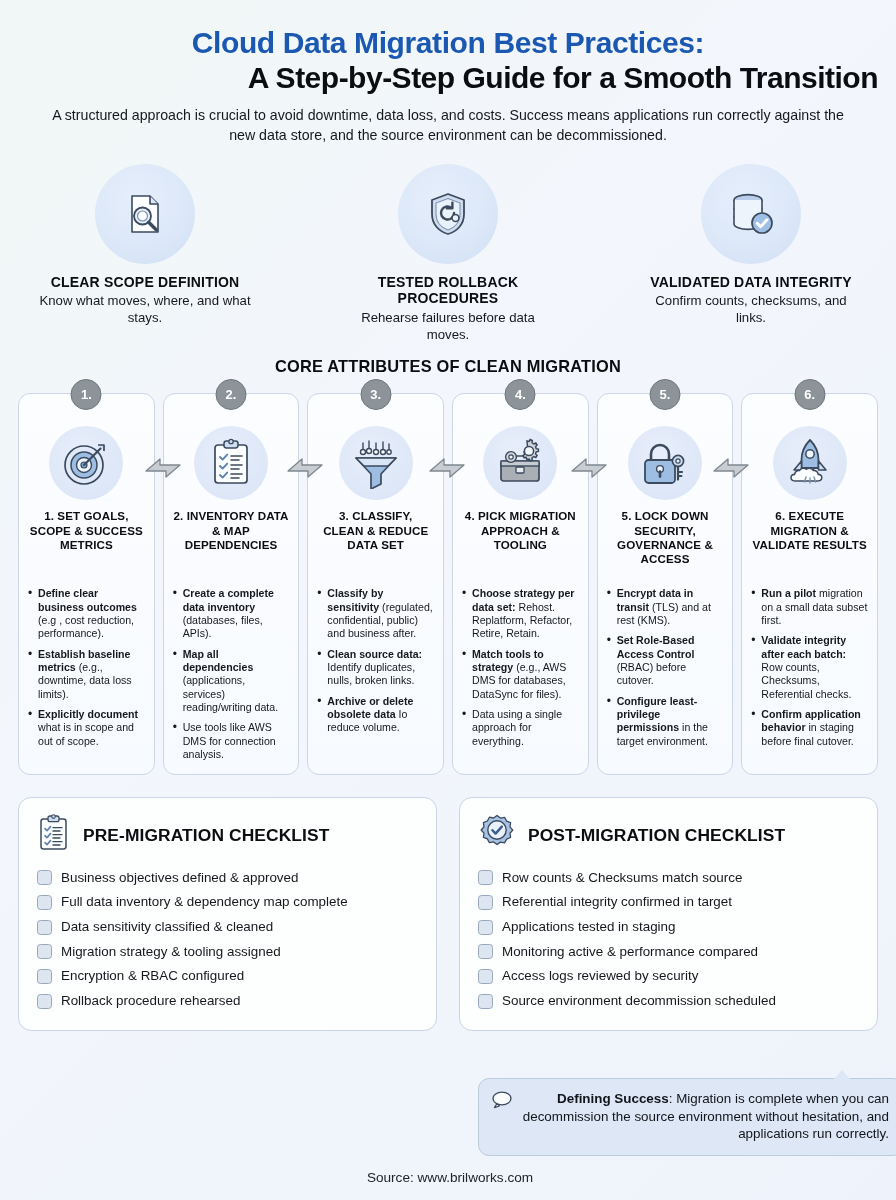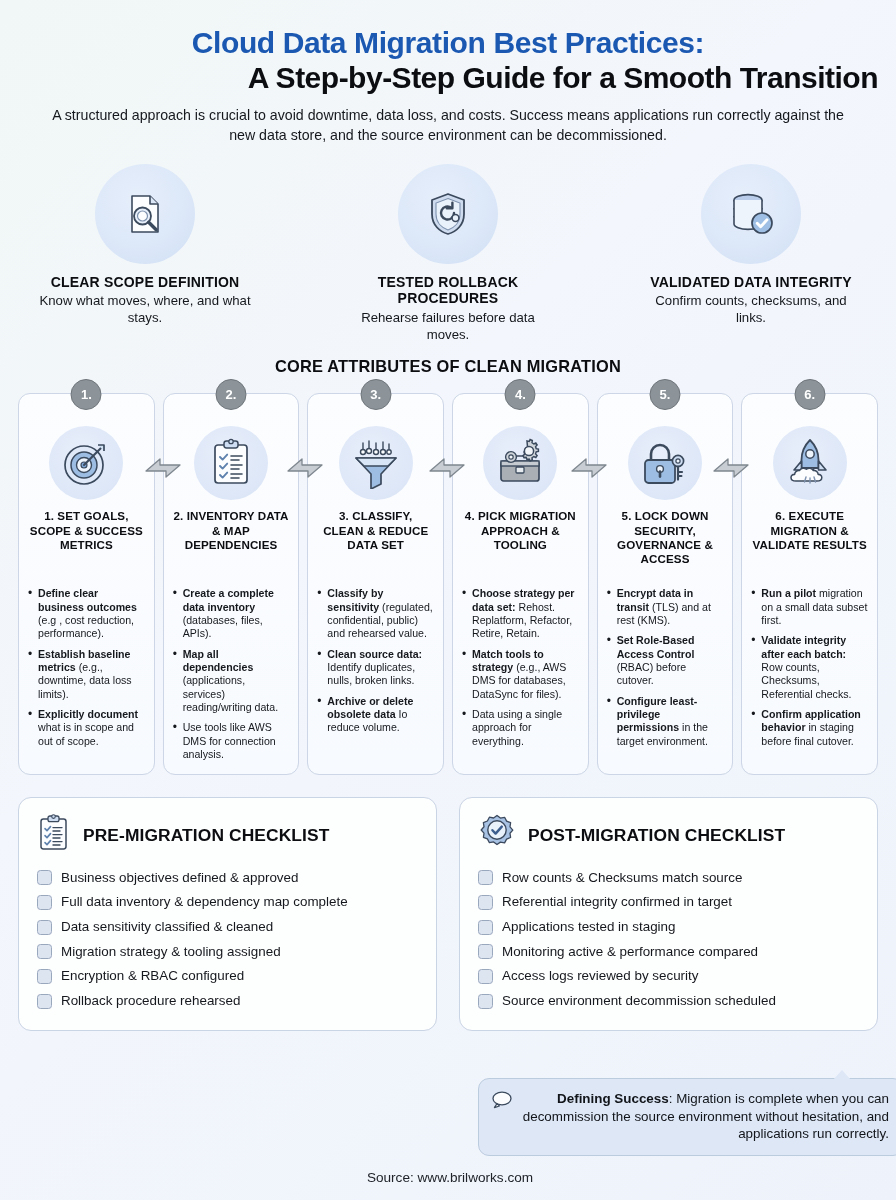--- a/index.html
+++ b/index.html
@@ -294,21 +294,21 @@
             <circle cx="26" cy="15" r="2.5"></circle>
               <circle cx="33" cy="15" r="2.5"></circle>
             <circle cx="39" cy="15" r="2.2"></circle>
           </g>
           <path d="M6 21h40L31 37v10l-10 5V37z" fill="#9dbde3" stroke="#3c4a5e" stroke-width="1.7" stroke-linejoin="round"></path>
           <path d="M6 21h40l-8 8H14z" fill="#d7e5f6" stroke="#3c4a5e" stroke-width="1.5" stroke-linejoin="round"></path>
         </svg>
       </div>
       <div class="step-title">3. CLASSIFY, CLEAN &amp; REDUCE DATA SET</div>
       <ul class="step-list">
-        <li><b>Classify by sensitivity</b><span> (regulated, confidential, public) and rehearsed value.</span></li>
+        <li><b>Classify by sensitivity</b><span> (regulated, confidential, public) and business after.</span></li>
         <li><b>Clean source data:</b><span> Identify duplicates, nulls, broken links.</span></li>
         <li><b>Archive or delete obsolete data</b><span> Io reduce volume.</span></li>
       </ul>
     </div>
 
     <div class="step">
       <div class="step-badge">4.</div>
       <div class="step-icon-wrap">
         <svg width="52" height="52" viewBox="0 0 52 52">
           <rect x="7" y="24" width="38" height="20" rx="2.5" fill="#a9afb4" stroke="#3c4a5e" stroke-width="1.7"></rect>

